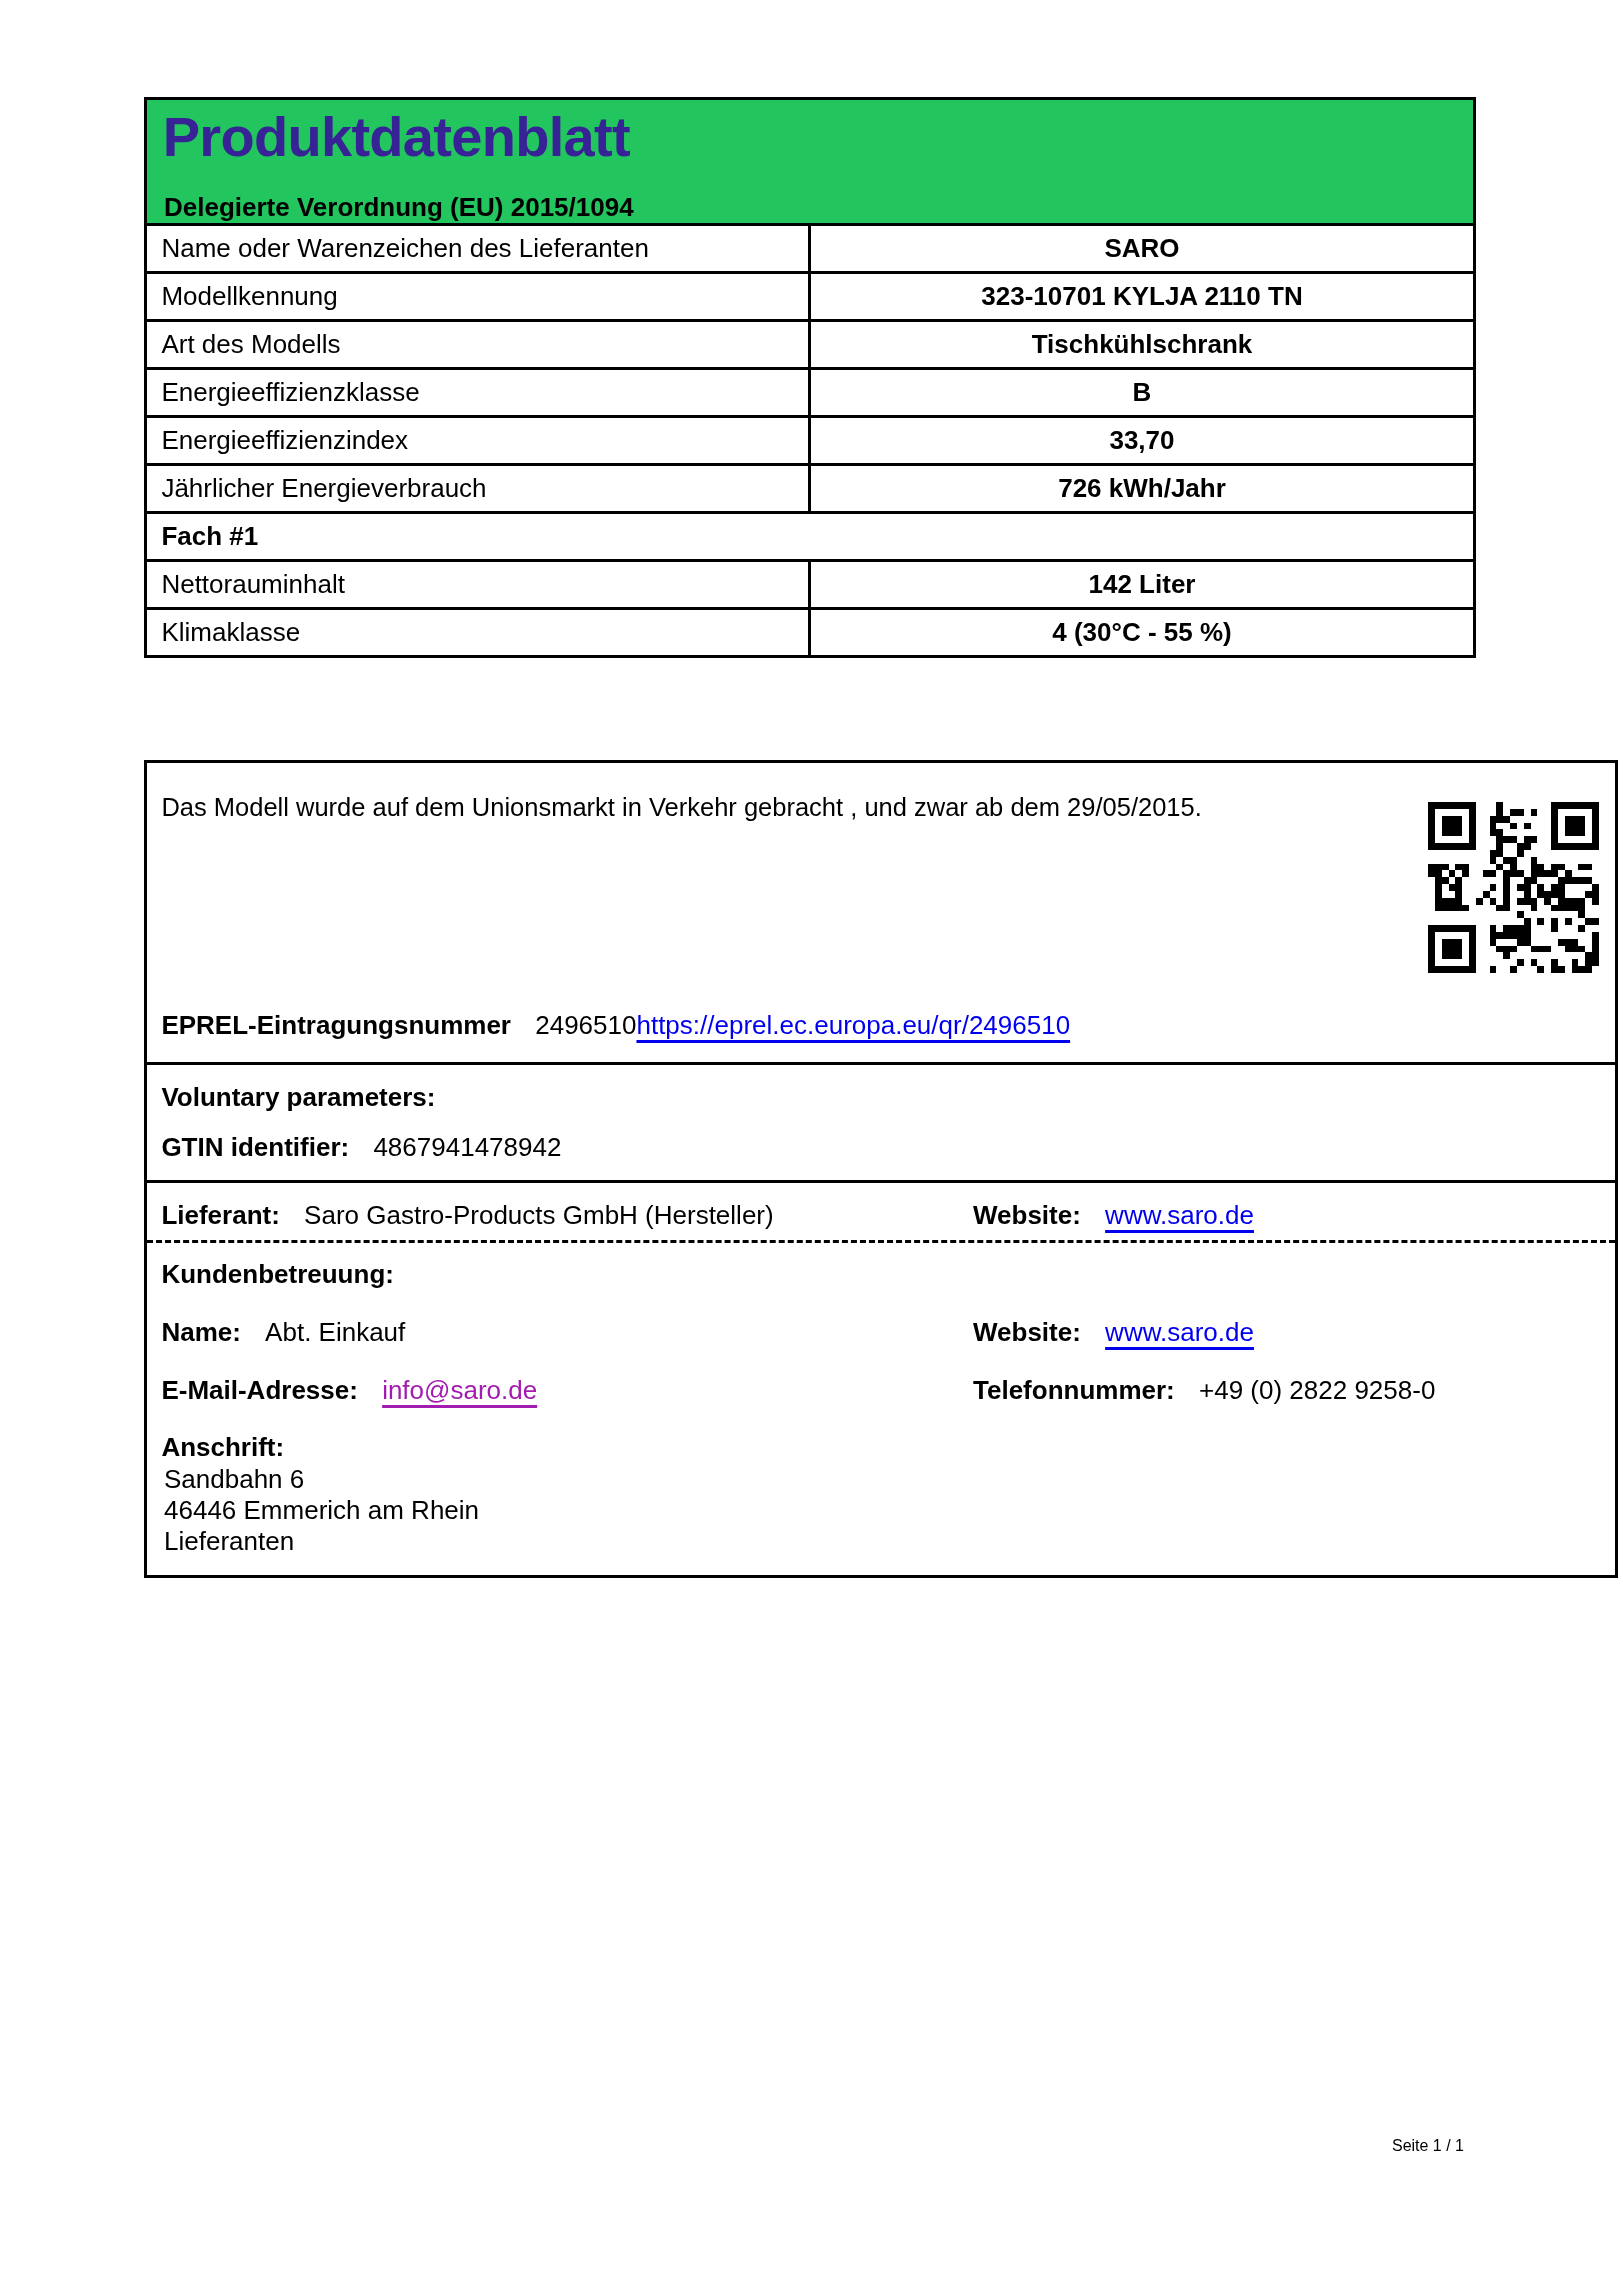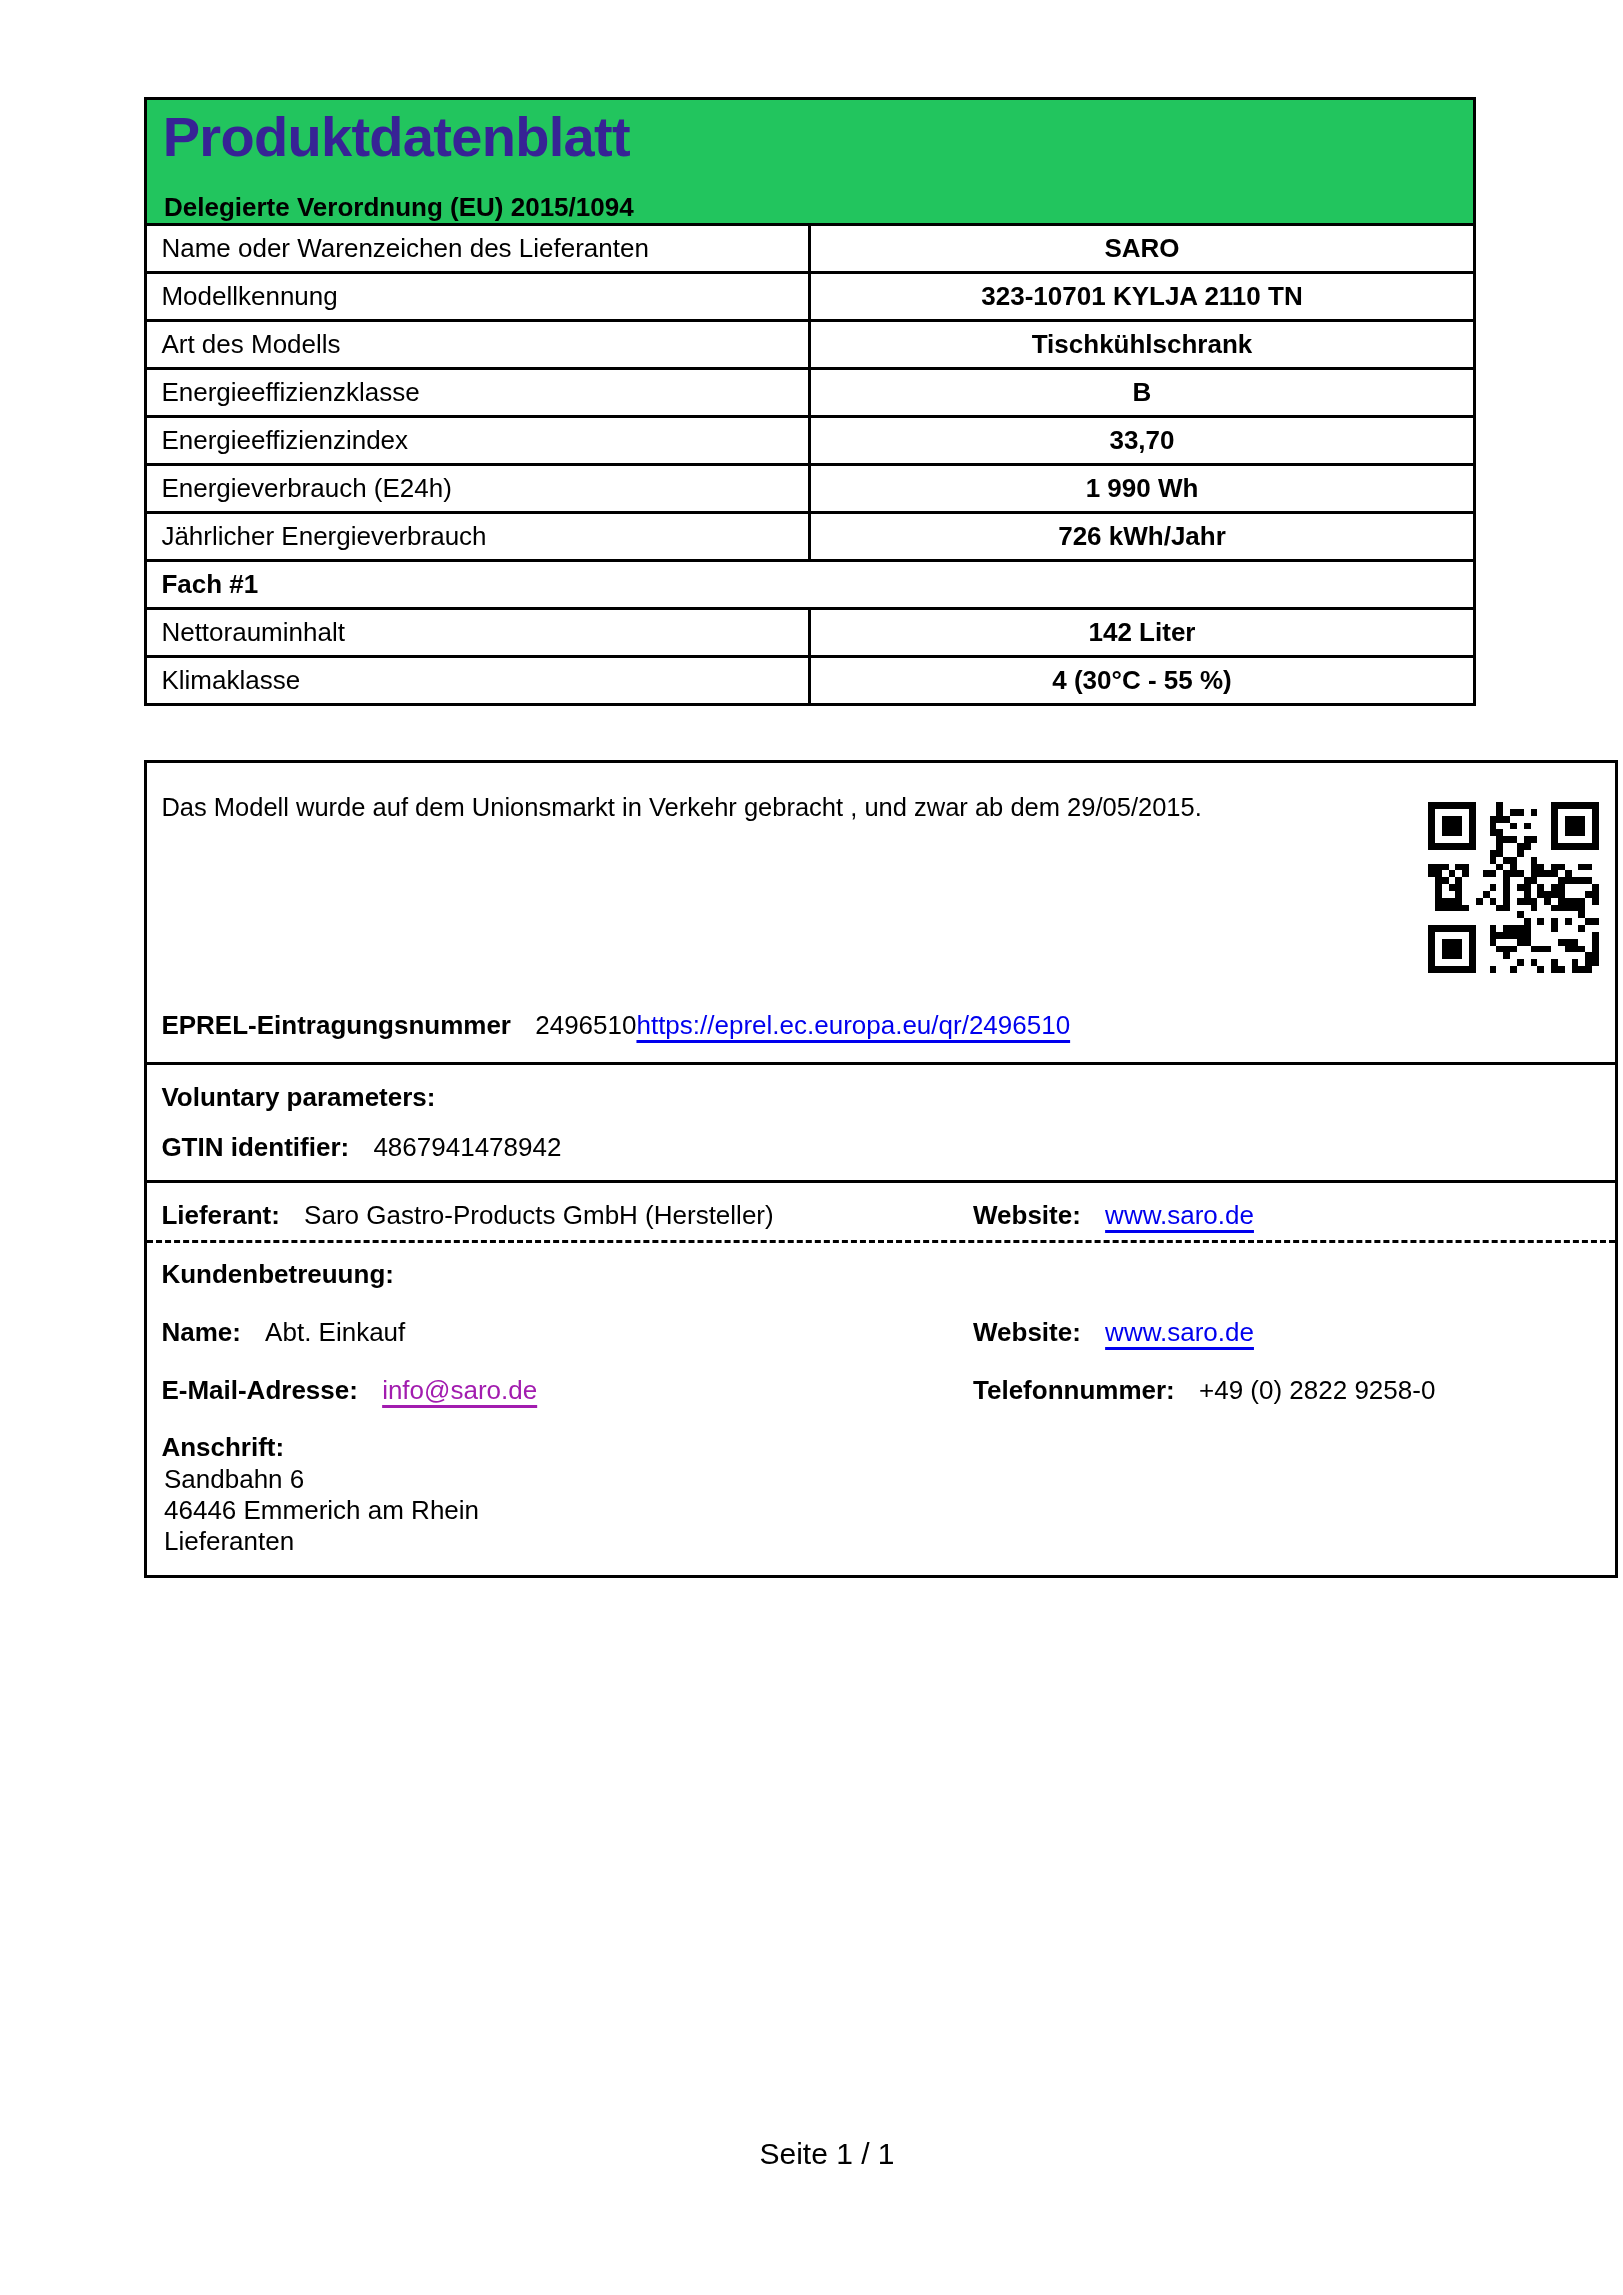--- a/index.html
+++ b/index.html
@@ -64,22 +64,22 @@
     position:absolute; right:15.7px; top:39px; width:171px; height:171px;
   }
   .eprel-row {
     position:absolute; left:14.4px; right:7.9px; top:247px;
     display:flex; align-items:baseline;
   }
   .addr { position:absolute; left:17px; top:701px; line-height:31px; }
 
   
   .footer {
-    left:161px; top:2137px; width:1332px;
-    text-align:center; font-size:30px;
+    left:132px; top:2137px; width:1332px;
+    text-align:right; font-size:16px;
   }
 </style>
 </head>
 <body>
 
 <div class="abs title-box">
   <h1 class="doc-title" style="color: rgb(55, 35, 149);">Produktdatenblatt</h1>
   <div class="doc-subtitle">Delegierte Verordnung (EU) 2015/1094</div>
 </div>
 
@@ -97,24 +97,20 @@
     <td class="cell-label">Art des Modells</td>
     <td class="cell-value">Tischkühlschrank</td>
   </tr>
   <tr>
     <td class="cell-label">Energieeffizienzklasse</td>
     <td class="cell-value">B</td>
   </tr>
   <tr>
     <td class="cell-label">Energieeffizienzindex</td>
     <td class="cell-value">33,70</td>
-  </tr>
-  <tr>
-    <td class="cell-label">Energieverbrauch (E24h)</td>
-    <td class="cell-value">1 990 Wh</td>
   </tr>
   <tr>
     <td class="cell-label">Jährlicher Energieverbrauch</td>
     <td class="cell-value">726 kWh/Jahr</td>
   </tr>
   <tr>
     <td class="cell-section" colspan="2">Fach #1</td>
   </tr>
   <tr>
     <td class="cell-label">Nettorauminhalt</td>

